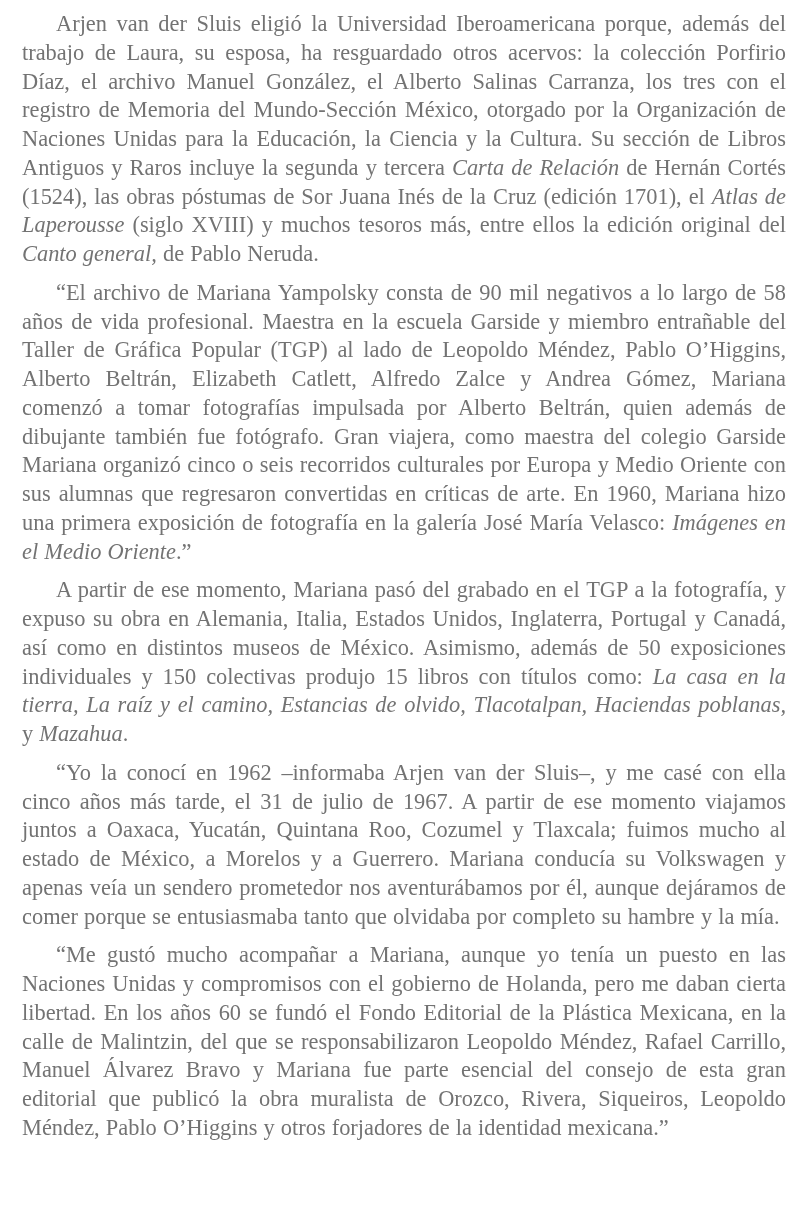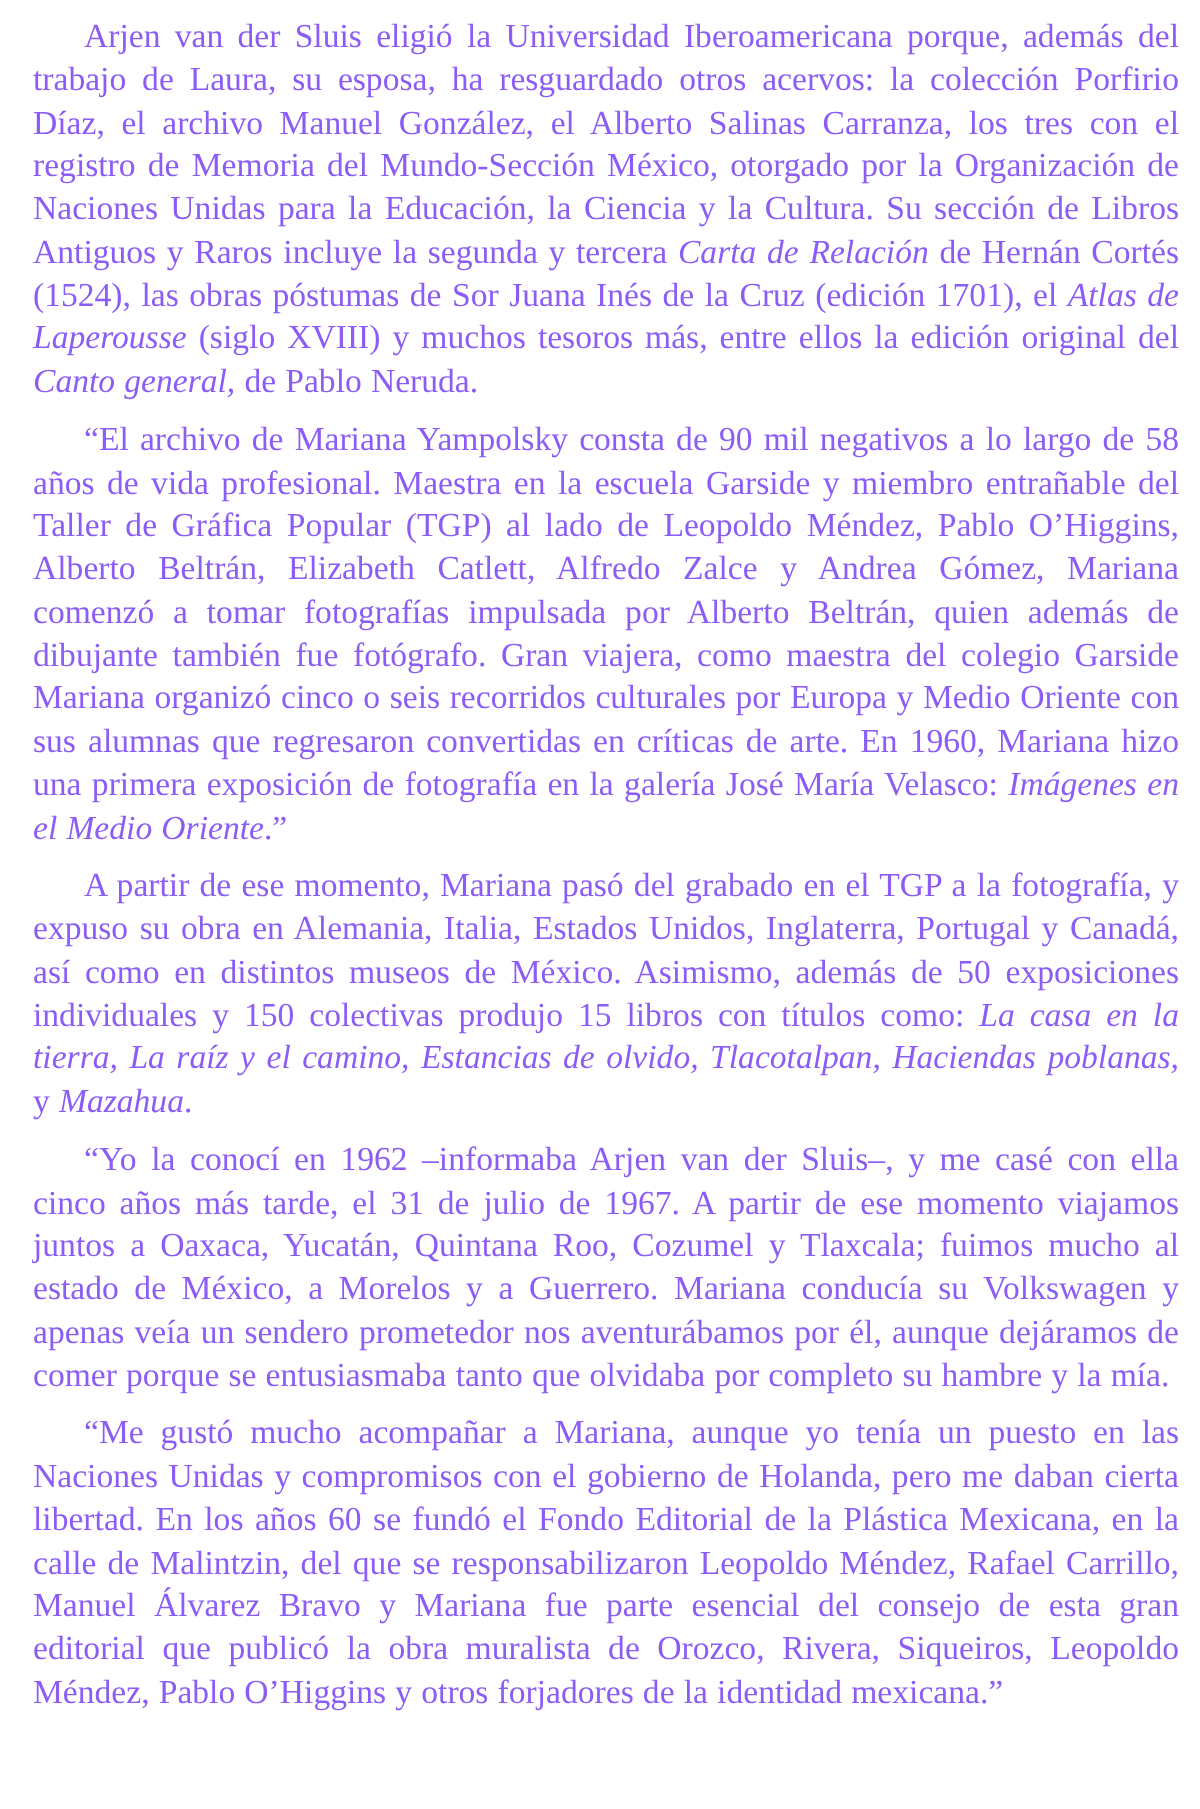--- a/index.html
+++ b/index.html
@@ -18,21 +18,21 @@
     height: 1206px;
     padding: 10px 14px 0 22px;
     background: #ffffff;
     color: #000000;
   }
   .text-body p {
     margin: 0 0 10px 0;
     font-family: "Liberation Serif", "DejaVu Serif", serif;
     font-size: 22.4px;
     line-height: 28.75px;
-    color: #8b5cf6;
+    color: #737373;
     text-align: justify;
     text-indent: 34px;
     word-spacing: 0.5px;
   }
   .text-body p span.italic {
     font-style: italic;
   }
 </style>
 </head>
 <body>

